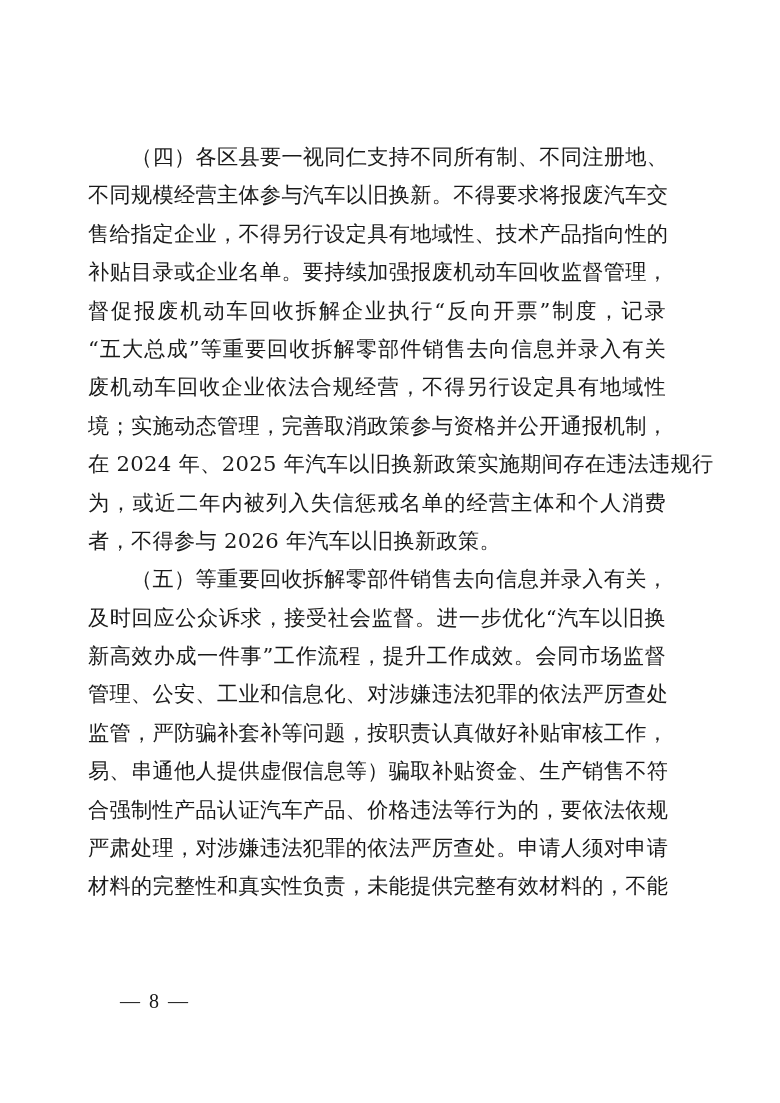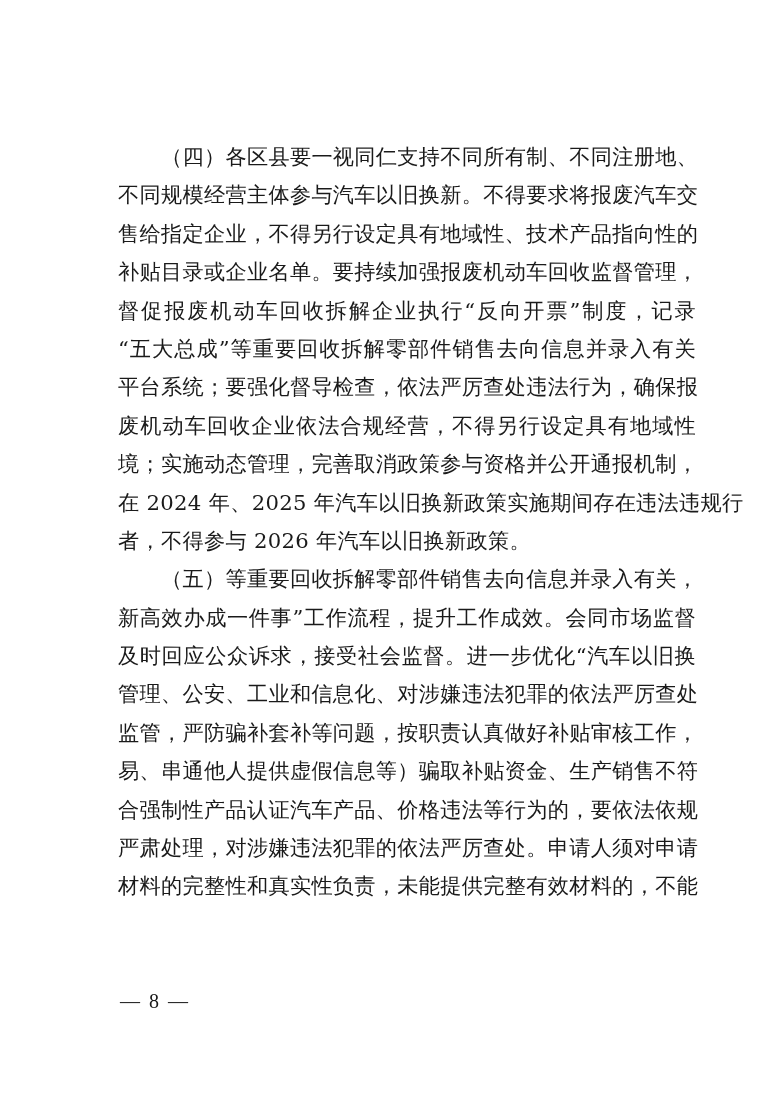--- a/index.html
+++ b/index.html
@@ -10,21 +10,21 @@
   body {
     width: 780px;
     height: 1103px;
     position: relative;
     overflow: hidden;
     font-family: "DejaVu Serif", "Liberation Serif", serif;
     color: #1a1a1a;
   }
   .page {
     position: absolute;
-    left: 118px;
+    left: 88px;
     top: 138px;
     width: 578px;
   }
   .line {
     height: 38.4px;
     line-height: 38.4px;
     font-size: 21.2px;
     white-space: nowrap;
     text-align: justify;
     text-align-last: justify;
@@ -47,30 +47,30 @@
 <body>
 
 <div class="page">
   <div>
     <div class="line">　　（四）各区县要一视同仁支持不同所有制、不同注册地、</div>
     <div class="line">不同规模经营主体参与汽车以旧换新。不得要求将报废汽车交</div>
     <div class="line">售给指定企业，不得另行设定具有地域性、技术产品指向性的</div>
     <div class="line">补贴目录或企业名单。要持续加强报废机动车回收监督管理，</div>
     <div class="line">督促报废机动车回收拆解企业执行“反向开票”制度，记录</div>
     <div class="line">“五大总成”等重要回收拆解零部件销售去向信息并录入有关</div>
-    <div class="line">平台系统；要强化督导检查，依法严厉查处违法行为，确保报</div>
     <div class="line">废机动车回收企业依法合规经营，不得另行设定具有地域性</div>
     <div class="line">境；实施动态管理，完善取消政策参与资格并公开通报机制，</div>
     <div class="line">在 2024 年、2025 年汽车以旧换新政策实施期间存在违法违规行</div>
+    <div class="line">为，或近二年内被列入失信惩戒名单的经营主体和个人消费</div>
     <div class="line last">者，不得参与 2026 年汽车以旧换新政策。</div>
   </div>
   <div>
     <div class="line">　　（五）等重要回收拆解零部件销售去向信息并录入有关，</div>
+    <div class="line">及时回应公众诉求，接受社会监督。进一步优化“汽车以旧换</div>
     <div class="line">新高效办成一件事”工作流程，提升工作成效。会同市场监督</div>
-    <div class="line">及时回应公众诉求，接受社会监督。进一步优化“汽车以旧换</div>
     <div class="line">管理、公安、工业和信息化、对涉嫌违法犯罪的依法严厉查处</div>
     <div class="line">监管，严防骗补套补等问题，按职责认真做好补贴审核工作，</div>
     <div class="line">易、串通他人提供虚假信息等）骗取补贴资金、生产销售不符</div>
     <div class="line">合强制性产品认证汽车产品、价格违法等行为的，要依法依规</div>
     <div class="line">严肃处理，对涉嫌违法犯罪的依法严厉查处。申请人须对申请</div>
     <div class="line">材料的完整性和真实性负责，未能提供完整有效材料的，不能</div>
   </div>
 </div>
 
 <div class="page-number">— 8 —</div>

